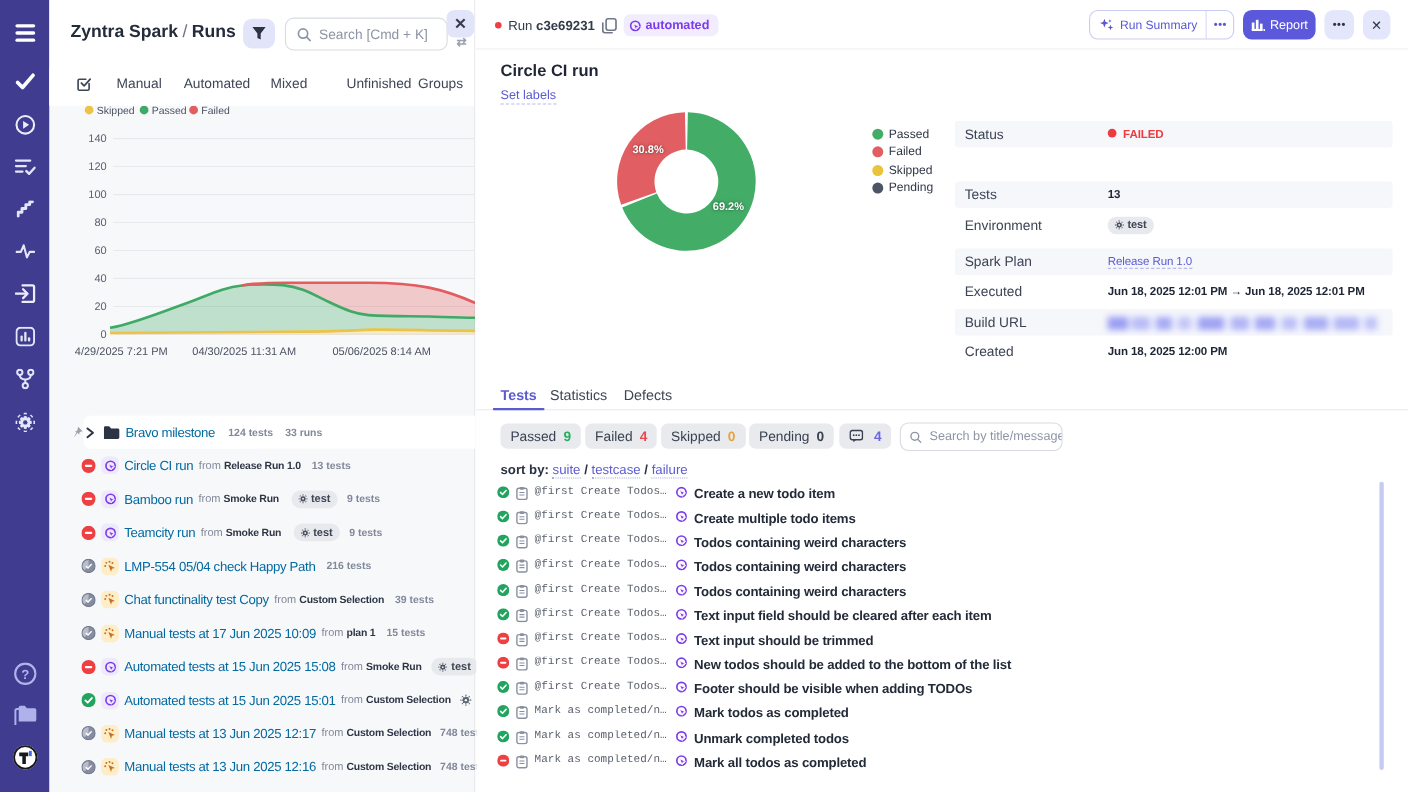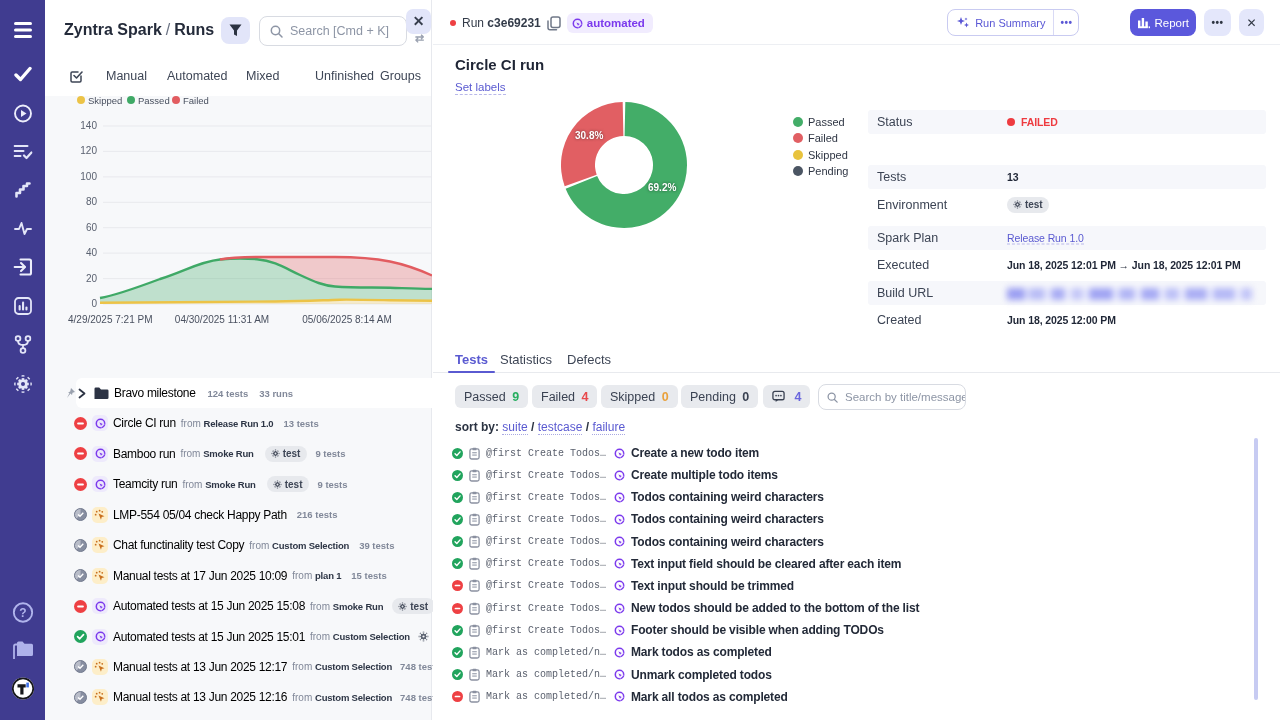--- a/index.html
+++ b/index.html
@@ -17,36 +17,36 @@
   #fbtn { position:absolute; left:176px; top:17px; width:29px; height:27px; background:#e2e5f9; border-radius:8px; }
   #lsearch { position:absolute; left:214px; top:16px; width:148px; height:30px; background:#fff; border:1px solid #d8dbe2; border-radius:8px; color:#8d95a5; font-size:12.5px; line-height:28px; padding-left:30px; }
   #xbtn { position:absolute; left:361px; top:9px; width:25px; height:25px; background:#e2e5f9; border-radius:7px; color:#363d4c; font-size:14px; text-align:center; line-height:25px; font-weight:600; z-index:5; }
   #ltabs { position:absolute; left:0; top:62px; width:100%; height:34px; background:#fff; font-size:12.5px; color:#3e4656; }
   #ltabs span { position:absolute; top:7px; }
   
   #chartwrap { position:absolute; left:0; top:96px; width:387px; height:240px; overflow:hidden; }
   
   .runrow { position:absolute; left:0; width:387px; height:30px; }
   .runrow .in { position:absolute; left:29px; top:0; right:0; height:100%; display:flex; align-items:center; gap:5px; }
-  .rtitle { font-size:12px; color:#000000; white-space:nowrap; letter-spacing:-0.3px; }
+  .rtitle { font-size:12px; color:#0369a1; white-space:nowrap; letter-spacing:-0.3px; }
   .rfrom { font-size:10px; color:#818899; white-space:nowrap; }
   .rfrom b { color:#2e3646; font-weight:700; font-size:9.5px; letter-spacing:-0.2px; }
   .rtests { font-size:9.5px; color:#818899; white-space:nowrap;font-weight:bold; }
   .envchip { display:inline-flex; align-items:center; gap:3px; background:#e7e9ed; border-radius:9px; height:16px; padding:0 7px 0 6px; font-size:10px; font-weight:700; color:#3e4656; }
   .ticon { width:16px; height:16px; border-radius:5px; flex:none; display:flex; align-items:center; justify-content:center; }
   .ticon.auto { background:#eeeafc; }
   .ticon.man { background:#fdeec9; }
   
   #rpanel { position:absolute; left:433px; top:0; width:847px; height:720px; background:#fff; }
   #rtop { position:absolute; left:0; top:0; width:100%; height:45px; border-bottom:1px solid #edeff3; }
   #rmeta { position:absolute; left:17px; top:13px; display:flex; align-items:center; gap:6px; font-size:12px; color:#333b49; }
   #rmeta .dot { width:6px; height:6px; border-radius:50%; background:#ee4043; }
   .chip-auto { display:inline-flex; align-items:center; gap:4px; background:#f1ecfe; border-radius:6px; height:20px; padding:0 8px 0 5px; font-size:11.5px; font-weight:700; color:#7c3aed; }
   #rbtns { position:absolute; right:16px; top:9px; display:flex; align-items:center; gap:8px; }
-  .btn { height:27px; border-radius:8px; display:flex; align-items:center; font-size:11.5px;margin-left:43px; }
+  .btn { height:27px; border-radius:8px; display:flex; align-items:center; font-size:11.5px; }
   #bsum { border:1px solid #c9cbf1; color:#5a57d5; background:#fff; font-weight:500; font-size:11px; }
   #bsum .seg1 { padding:0 8px; display:flex; align-items:center; gap:5px; height:100%; border-right:1px solid #d9daf5; }
   #bsum .seg2 { padding:0 6px; letter-spacing:0.5px; font-weight:700; font-size:10px; }
   #brep { background:#5b58dc; color:#fff; padding:0 7px; gap:4px; font-weight:500; }
   .sqbtn { width:27px; height:27px; background:#e4e7fb; border-radius:8px; color:#2e3542; display:flex; align-items:center; justify-content:center; font-weight:700; }
   #rhead { position:absolute; left:22px; top:56px; font-size:15px; font-weight:700; color:#1f2535; }
   #rsetlab { position:absolute; left:22px; top:81px; font-size:11.5px; color:#5a5ad1; border-bottom:1px dashed #b9b9ea; padding-bottom:1px; }
   
   .drow { position:absolute; left:435px; width:398px; height:24px; font-size:12.5px; }
   .drow.band { background:#f6f7fb; border-radius:3px; }
@@ -54,21 +54,21 @@
   .drow .val { position:absolute; left:139px; top:50%; transform:translateY(-50%); color:#1f2636; font-weight:700; white-space:nowrap; font-size:10.5px; letter-spacing:-0.1px; }
   
   #ttabs { position:absolute; left:0; top:350px; width:100%; height:23px; border-bottom:1px solid #e8eaee; font-size:13px; color:#3e4656; }
   #ttabs span { position:absolute; top:2px; }
   
   .fchip { position:absolute; top:385px; height:23px; background:#e8eaee; border-radius:6px; display:flex; align-items:center; padding:0 9px; font-size:12.5px; color:#3a4252; font-weight:500; gap:3px; }
   #tsearch { position:absolute; top:384px; height:26px; width:148px; background:#fff; border:1px solid #d8dbe2; border-radius:8px; color:#8d95a5; font-size:11.5px; line-height:24px; padding-left:26px; white-space:nowrap; overflow:hidden; }
   #sortby { position:absolute; left:22px; top:420px; font-size:12px; color:#2b3342; font-weight:700; }
   #sortby a { color:#5a5ad1; font-weight:400; border-bottom:1px dotted #a9a9e2; }
   
-  .trow { position:absolute; left:19px; height:22px; display:flex; align-items:center; gap:6px; }
+  .trow { position:absolute; left:19px; height:22px; display:flex; gap:6px; }
   .tmono { font-family:"Liberation Mono", monospace; font-size:10px; color:#5b616e; white-space:nowrap; width:122px; overflow:hidden; }
   .tname { font-size:12px; font-weight:700; color:#232a38; white-space:nowrap; letter-spacing:-0.15px; }
   #rscroll { position:absolute; right:22px; top:438px; width:4px; height:262px; background:#c7cbf2; border-radius:2px; }
 </style>
 </head>
 <body>
 <div id="root">
   <div id="sidebar">
     <svg style="top:21px" width="20" height="18" viewBox="0 0 20 18">
         <g fill="#fff">

